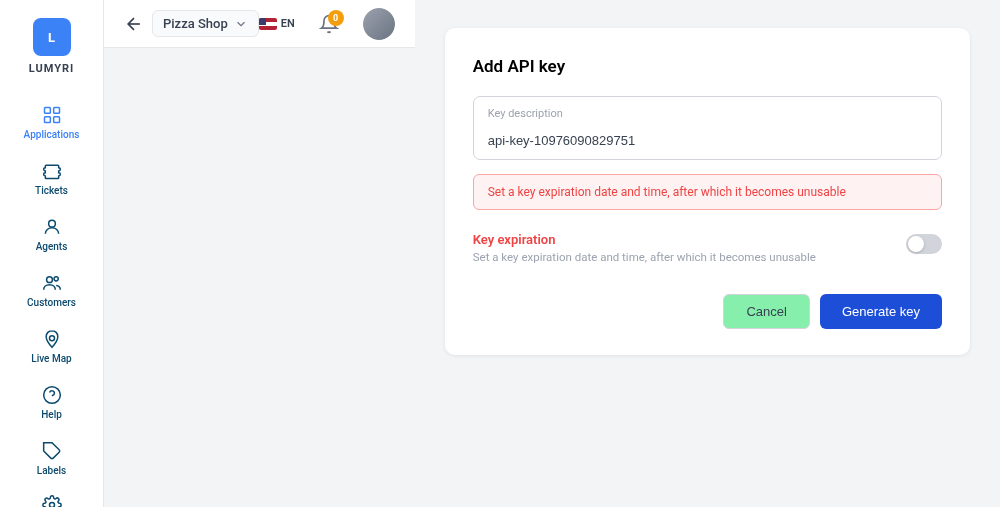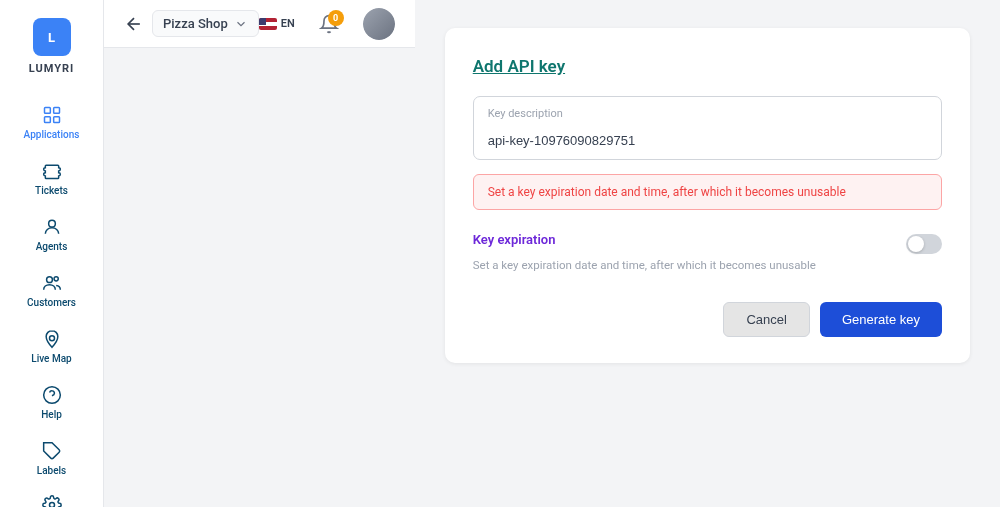--- a/index.html
+++ b/index.html
@@ -198,23 +198,22 @@
     .card {
       background: #ffffff;
       border-radius: 10px;
       padding: 28px 28px 26px;
       max-width: 575px;
       box-shadow: 0 1px 4px rgba(0,0,0,0.07);
     }
     .card-title {
       font-size: 17px;
       font-weight: 600;
-      color: #0f766e;
+      color: #000000;
       margin-bottom: 20px;
-      text-decoration: underline;
     }
 
     
     .input-group {
       border: 1px solid #d1d5db;
       border-radius: 7px;
       padding: 10px 14px 10px;
       margin-bottom: 14px;
       background: #fff;
     }
@@ -250,22 +249,22 @@
       display: flex;
       align-items: flex-start;
       justify-content: space-between;
       margin-bottom: 26px;
       padding: 4px 0;
     }
     .toggle-info {}
     .toggle-title {
       font-size: 13px;
       font-weight: 600;
-      color: #6d28d9;
-      margin-bottom: 11px;
+      color: #ef4444;
+      margin-bottom: 3px;
     }
     .toggle-desc {
       font-size: 11.5px;
       color: #9ca3af;
     }
     .toggle-switch {
       flex-shrink: 0;
       width: 36px;
       height: 20px;
       background: #d1d5db;
@@ -288,21 +287,21 @@
 
     
     .card-actions {
       display: flex;
       justify-content: flex-end;
       gap: 10px;
     }
     .btn-cancel {
       padding: 9px 22px;
       border: 1px solid #d1d5db;
-      background: #e5e5e5;
+      background: #86efac;
       border-radius: 6px;
       font-size: 13px;
       color: #374151;
       cursor: pointer;
       font-weight: 500;
       margin-left: 39px;
     }
     .btn-generate {
       padding: 0 22px;
       border: none;

